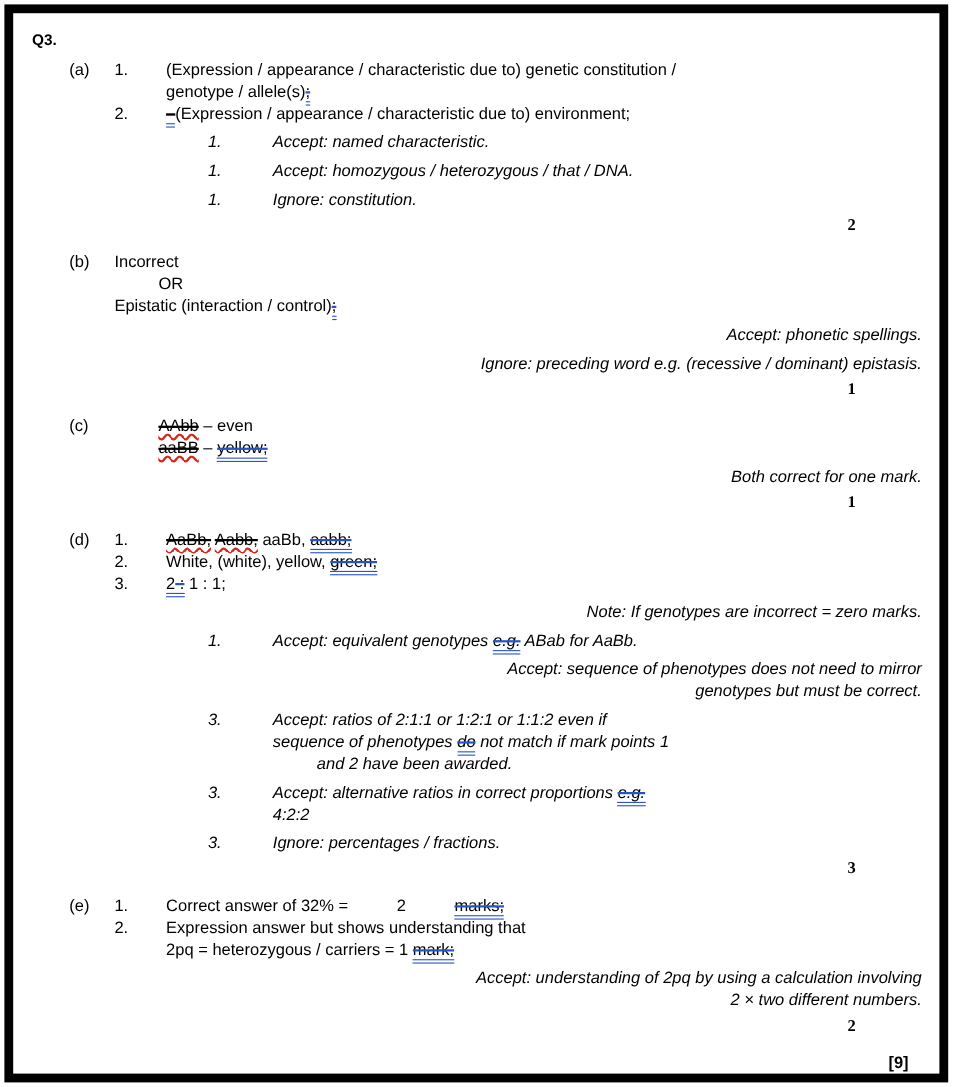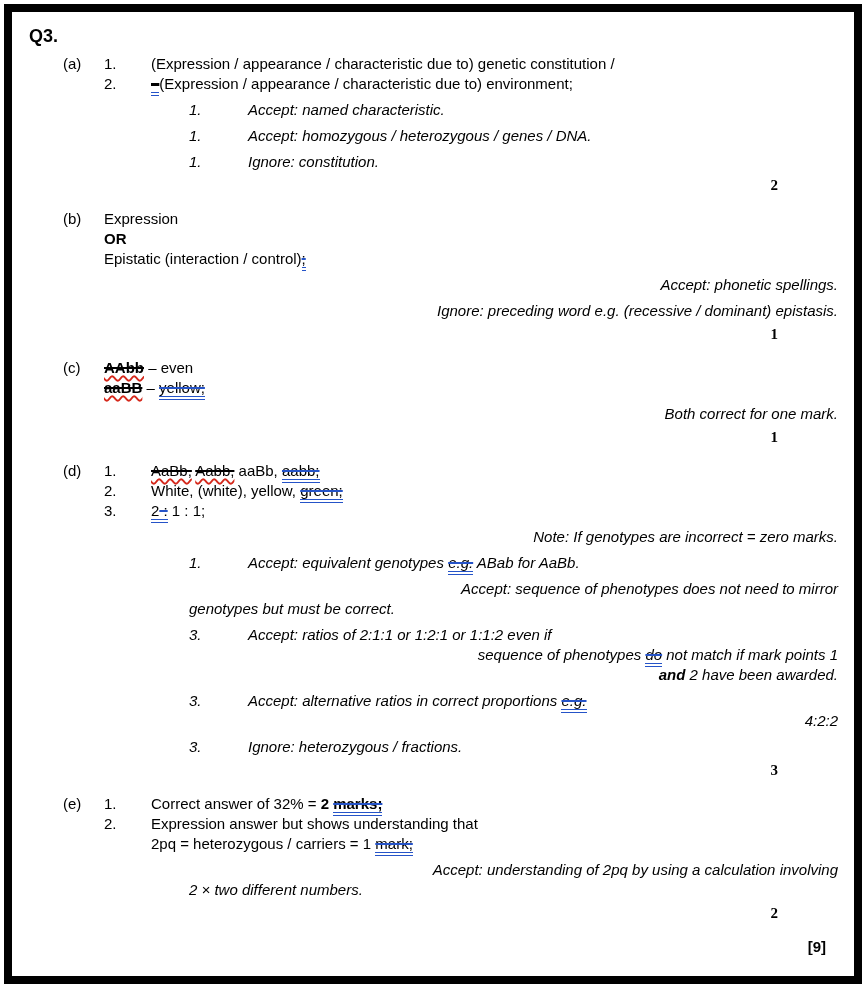--- a/index.html
+++ b/index.html
@@ -5,65 +5,66 @@
   :root{
     --blue:#2553c8;
     --red:#d5281b;
     --ink:#000000;
   }
   *{box-sizing:border-box;}
   html,body{margin:0;padding:0;background:#ffffff;}
   body{font-family:"Liberation Sans","DejaVu Sans",sans-serif;color:var(--ink);}
   .page{width:866px;height:988px;padding:4px;background:#ffffff;overflow:hidden;}
   .frame{width:100%;height:100%;border:8px solid #000;padding:13px 16px 8px 16px;overflow:hidden;}
-  .qtitle{font-size:18px;font-weight:700;margin:0 0 7px 1px;line-height:22px;}
+  .qtitle{font-size:14px;font-weight:700;margin:0 0 7px 1px;line-height:22px;}
   .section{display:flex;margin-bottom:14px;}
   .sec-label{width:41px;margin-left:35px;flex:none;font-size:15px;line-height:20px;}
   .sec-body{flex:1;min-width:0;font-size:15px;}
   .ln{position:relative;white-space:nowrap;line-height:20px;min-height:20px;}
   .num{position:absolute;left:0;}
   .ind-item{padding-left:47px;}
   .ind-cont{padding-left:47px;}
   .ind-body{padding-left:0;}
   .ind-note{padding-left:144px;margin-top:6px;}
   .ind-note .num{left:85px;font-style:italic;}
   .ind-notep{padding-left:85px;margin-top:6px;text-align:right;}
-  .ind-notec{padding-left:144px;text-align:right;}
-  .ind-notepc{padding-left:85px;}
+  .ind-notec{padding-left:144px;}
+  .ind-notepc{padding-left:85px;text-align:right;}
   .st-i{font-style:italic;}
-  .st-b{font-weight:700;}
+  .st-b{font-weight:400;margin-left:40px;}
   .st-ins{border-bottom:4px double var(--blue);}
   .st-strike{text-decoration-line:line-through;text-decoration-color:#000;text-decoration-thickness:2px;}
   .st-delb{text-decoration-line:line-through;text-decoration-color:var(--blue);text-decoration-thickness:2px;}
   .st-sq{text-decoration-line:underline;text-decoration-style:wavy;text-decoration-color:var(--red);text-decoration-thickness:2px;text-underline-offset:2px;}
   .marks{text-align:right;padding-right:60px;font-family:"Liberation Serif","DejaVu Serif",serif;font-weight:700;font-size:15px;margin-top:3px;line-height:20px;}
   .total{text-align:right;padding-right:12px;font-weight:700;font-size:15px;margin-top:2px;line-height:20px;}
 </style>
 </head>
 <body>
 
 <div class="page">
   <div class="frame">
     <div class="qtitle">Q3.</div>
     <div id="content">
         <div class="section">
           <div class="sec-label">(a)</div>
           <div class="sec-body">
             <div class="ln ind-item"><span class="num">1.</span><span>(Expression / appearance / characteristic due to) genetic constitution /</span></div>
+            <div class="ln ind-cont"><span>genotype / allele(s)</span><span class="st-ins st-delb">;</span></div>
             <div class="ln ind-item"><span class="num">2.</span><span class="st-ins st-strike">–</span><span>(Expression / appearance / characteristic due to) environment;</span></div>
             <div class="ln ind-note"><span class="num">1.</span><span class="st-i">Accept: named characteristic.</span></div>
-            <div class="ln ind-note"><span class="num">1.</span><span class="st-i">Accept: homozygous / heterozygous / genes / DNA.</span></div>
+            <div class="ln ind-note"><span class="num">1.</span><span class="st-i">Accept: homozygous / heterozygous / that / DNA.</span></div>
             <div class="ln ind-note"><span class="num">1.</span><span class="st-i">Ignore: constitution.</span></div>
             <div class="marks">2</div>
           </div>
         </div>
         <div class="section">
           <div class="sec-label">(b)</div>
           <div class="sec-body">
-            <div class="ln ind-body"><span>Expression</span></div>
+            <div class="ln ind-body"><span>Incorrect</span></div>
             <div class="ln ind-body"><span class="st-b">OR</span></div>
             <div class="ln ind-body"><span>Epistatic (interaction / control)</span><span class="st-ins st-delb">;</span></div>
             <div class="ln ind-notep"><span class="st-i">Accept: phonetic spellings.</span></div>
             <div class="ln ind-notep"><span class="st-i">Ignore: preceding word e.g. (recessive / dominant) epistasis.</span></div>
             <div class="marks">1</div>
           </div>
         </div>
         <div class="section">
           <div class="sec-label">(c)</div>
           <div class="sec-body">
@@ -81,21 +82,21 @@
             <div class="ln ind-item"><span class="num">3.</span><span class="st-ins">2</span><span class="st-ins st-delb"> :</span><span> 1 : 1;</span></div>
             <div class="ln ind-notep"><span class="st-i">Note: If genotypes are incorrect = zero marks.</span></div>
             <div class="ln ind-note"><span class="num">1.</span><span class="st-i">Accept: equivalent genotypes </span><span class="st-i st-ins st-delb">e.g.</span><span class="st-i"> ABab for AaBb.</span></div>
             <div class="ln ind-notep"><span class="st-i">Accept: sequence of phenotypes does not need to mirror</span></div>
             <div class="ln ind-notepc"><span class="st-i">genotypes but must be correct.</span></div>
             <div class="ln ind-note"><span class="num">3.</span><span class="st-i">Accept: ratios of 2:1:1 or 1:2:1 or 1:1:2 even if</span></div>
             <div class="ln ind-notec"><span class="st-i">sequence of phenotypes </span><span class="st-i st-ins st-delb">do</span><span class="st-i"> not match if mark points 1</span></div>
             <div class="ln ind-notec"><span class="st-b st-i">and</span><span class="st-i"> 2 have been awarded.</span></div>
             <div class="ln ind-note"><span class="num">3.</span><span class="st-i">Accept: alternative ratios in correct proportions </span><span class="st-i st-ins st-delb">e.g.</span></div>
             <div class="ln ind-notec"><span class="st-i">4:2:2</span></div>
-            <div class="ln ind-note"><span class="num">3.</span><span class="st-i">Ignore: heterozygous / fractions.</span></div>
+            <div class="ln ind-note"><span class="num">3.</span><span class="st-i">Ignore: percentages / fractions.</span></div>
             <div class="marks">3</div>
           </div>
         </div>
         <div class="section">
           <div class="sec-label">(e)</div>
           <div class="sec-body">
             <div class="ln ind-item"><span class="num">1.</span><span>Correct answer of 32% = </span><span class="st-b">2</span><span> </span><span class="st-b st-ins st-delb">marks;</span></div>
             <div class="ln ind-item"><span class="num">2.</span><span>Expression answer but shows understanding that</span></div>
             <div class="ln ind-cont"><span>2pq = heterozygous / carriers = 1 </span><span class="st-ins st-delb">mark;</span></div>
             <div class="ln ind-notep"><span class="st-i">Accept: understanding of 2pq by using a calculation involving</span></div>

